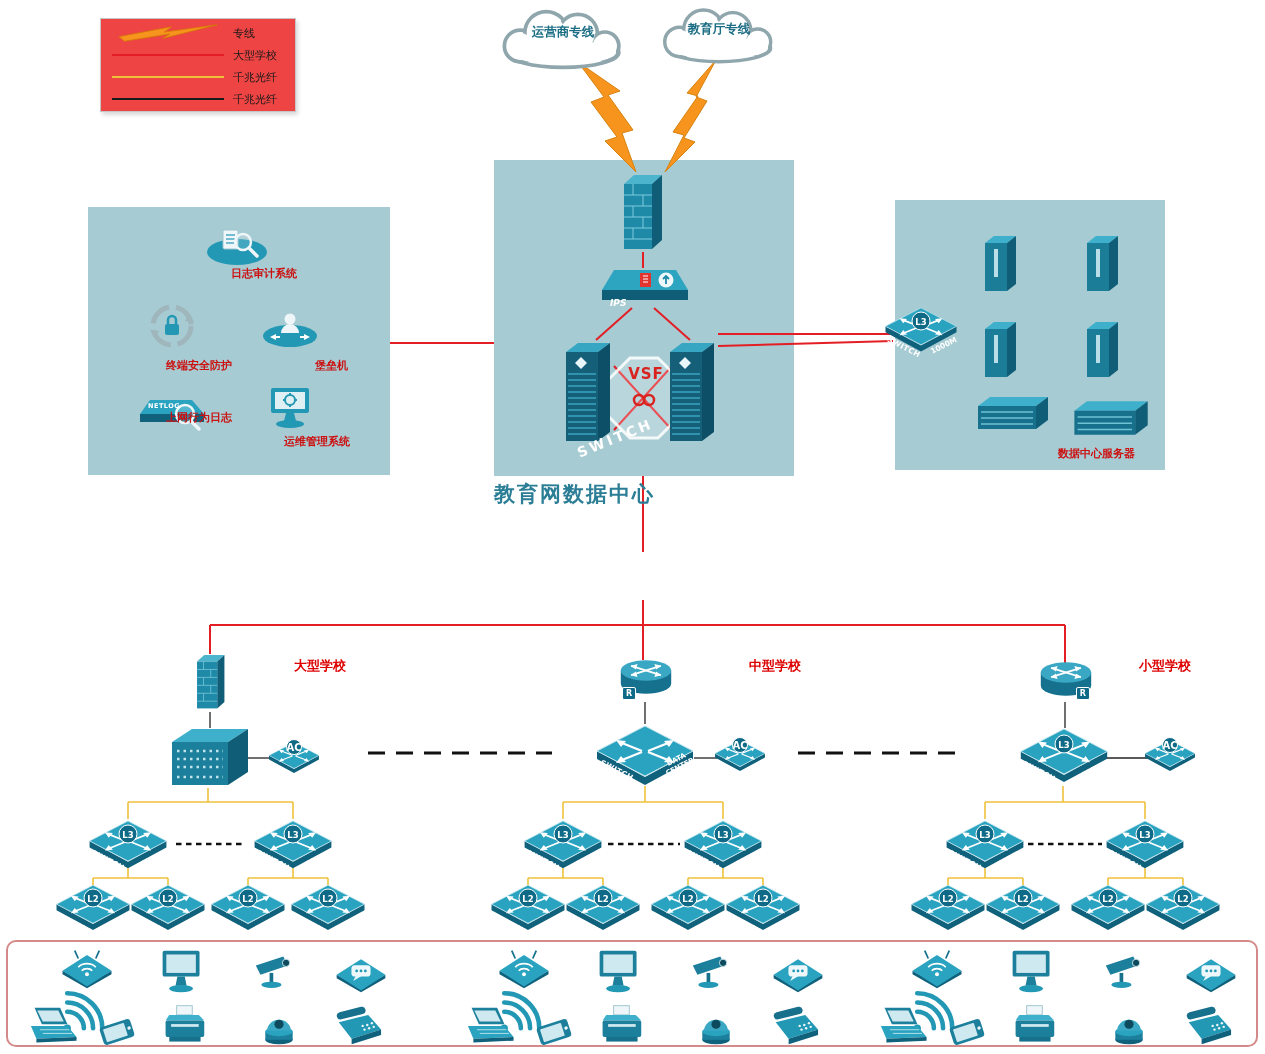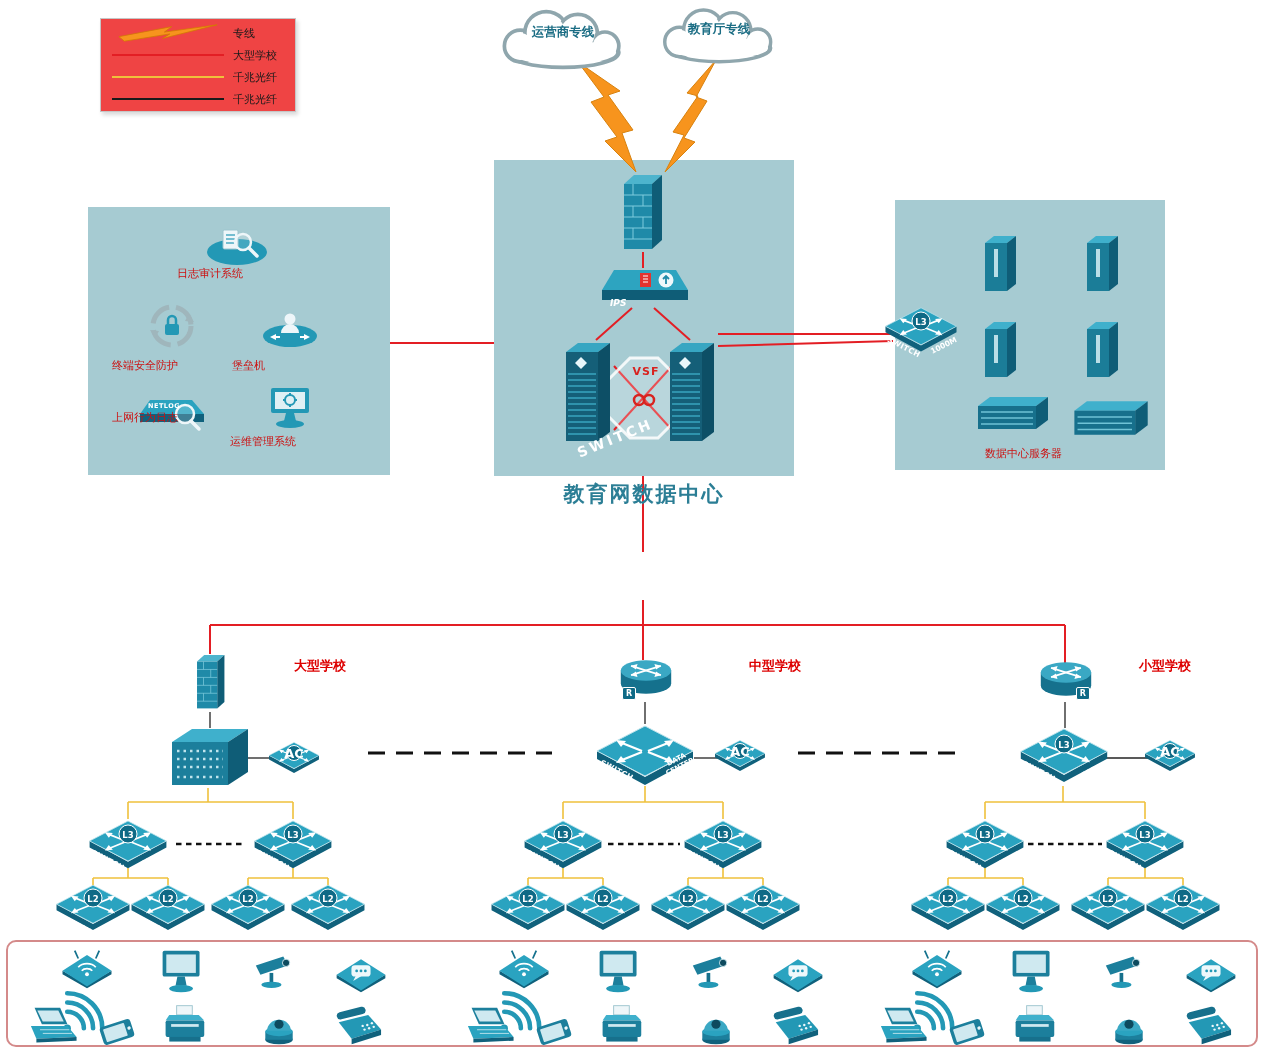--- a/index.html
+++ b/index.html
@@ -32,32 +32,32 @@
   .badge{position:absolute;left:50%;top:17px;transform:translate(-50%,-50%);width:19px;height:19px;border-radius:50%;background:#0e6a86;border:1.5px solid #fff;color:#fff;font-size:8.5px;font-weight:bold;display:flex;align-items:center;justify-content:center}
   .sw-l{position:absolute;left:6px;top:31px;transform:rotate(27deg);transform-origin:left top;color:#fff;font-size:7.5px;font-weight:bold;letter-spacing:.4px;white-space:nowrap}
   .sw-r{position:absolute;right:4px;top:31px;transform:rotate(-27deg);transform-origin:right top;color:#fff;font-size:7.5px;font-weight:bold;white-space:nowrap}
   .core-m .sw-l{top:38px;left:8px}
   .dc-wrap{position:absolute;right:6px;top:30px;transform:rotate(-27deg);transform-origin:right top;text-align:center;color:#fff;font-size:7px;font-weight:bold;line-height:7.5px}
   .dc-wrap span{display:block}
   .core-s .badge{top:20px}
   .core-s .sw-l{top:35px}
   .core-s .sw-r{top:35px}
   .ac{position:absolute;width:52px;height:36px}
-  .ac .badge{width:16px;height:16px;font-size:13px;top:13px;border-width:1px}
+  .ac .badge{width:16px;height:16px;font-size:10px;top:7px;border-width:1px}
   .router{position:absolute;width:56px;height:48px}
   .router.small{height:44px}
   .r-badge{position:absolute;left:4px;bottom:2px;background:#0e6a86;border:1px solid #fff;color:#fff;font-size:8px;font-weight:bold;padding:0 3px;border-radius:2px;line-height:11px}
   .router.small .r-badge{left:auto;right:4px}
   .fw,.ips,.server,.core{position:absolute}
   .ips-label{position:absolute;left:8px;bottom:4px;color:#fff;font-size:9px;font-weight:bold;font-style:italic}
   
-  .red-label{position:absolute;color:#c11;font-weight:normal;font-size:11px;text-align:left}
+  .red-label{position:absolute;color:#c11;font-weight:bold;font-size:11px;text-align:right}
   .school-label{position:absolute;color:#d00;font-weight:bold;font-size:13px;text-align:center;width:120px}
-  #dc-title{position:absolute;left:494px;top:480px;width:300px;text-align:center;color:#2b7e95;font-weight:bold;font-size:21px;font-family:Liberation Sans, sans-serif;letter-spacing:2px}
-  #vsf-label{position:absolute;left:616px;top:365px;width:60px;text-align:center;color:#d8231f;font-weight:bold;font-size:11px;letter-spacing:1px}
+  #dc-title{position:absolute;left:494px;top:480px;width:300px;color:#2b7e95;font-weight:bold;font-size:21px;font-family:Liberation Sans, sans-serif;letter-spacing:2px}
+  #vsf-label{position:absolute;left:616px;top:365px;width:60px;text-align:center;color:#d8231f;font-weight:bold;font-size:15px;letter-spacing:1px}
   #switch-rot{position:absolute;left:560px;top:430px;width:110px;text-align:center;color:#fff;font-weight:bold;font-size:14px;letter-spacing:3px;transform:rotate(-22deg)}
   .netlog-tag{position:absolute;left:10px;top:14px;color:#fff;font-size:6.5px;font-weight:bold;letter-spacing:.5px}
   
   #edge-frame{position:absolute;left:6px;top:940px;width:1252px;height:107px;border:2px solid #d48a8a;border-radius:10px}
   .edge-group{position:absolute;top:942px;width:410px;height:106px}
 </style>
 </head>
 <body>
 
 <div id="canvas">

